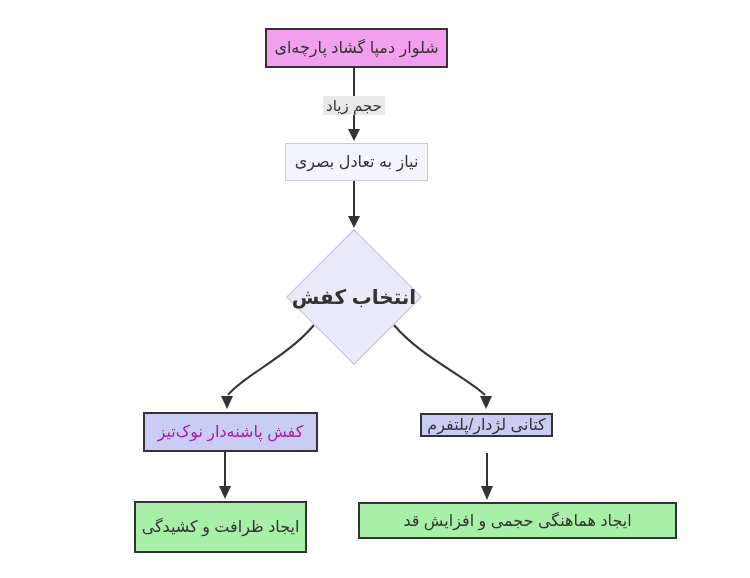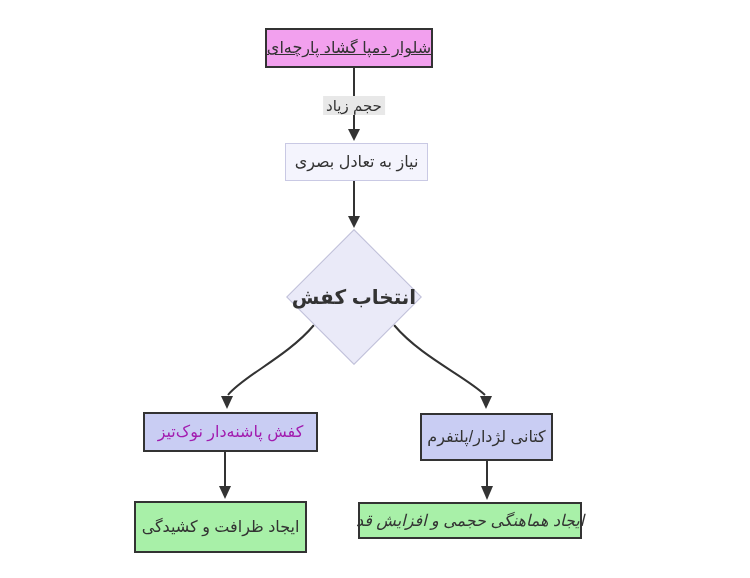--- a/index.html
+++ b/index.html
@@ -29,26 +29,26 @@
     direction: rtl;
     text-align: center;
     font-size: 16px;
     font-weight: 500;
     color: #333333;
     line-height: 1.2;
     white-space: nowrap;
   }
   .node.rect   { border: 2px solid; }
   .node.rounded{ border: 1.5px solid; border-radius: 0; }
-  .node-a { left: 265px; top: 28px;  width: 168px; height: 40px; text-decoration: underline; }
+  .node-a { left: 265px; top: 28px;  width: 183px; height: 40px; }
   .node-b { left: 285px; top: 143px; width: 143px; height: 38px; }
   .node-d { left: 143px; top: 412px; width: 175px; height: 40px; }
-  .node-e { left: 420px; top: 413px; width: 133px; height: 48px; }
+  .node-e { left: 420px; top: 413px; width: 133px; height: 24px; }
   .node-f { left: 134px; top: 501px; width: 173px; height: 52px; }
-  .node-g { left: 358px; top: 502px; width: 224px; height: 37px; font-style: italic; }
+  .node-g { left: 358px; top: 502px; width: 319px; height: 37px; }
   .diamond-shape {
     position: absolute;
     left: 306px; top: 249px;
     width: 96px; height: 96px;
     border: 1.5px solid;
     box-sizing: border-box;
     transform: rotate(45deg);
   }
   .diamond-label {
     position: absolute;

